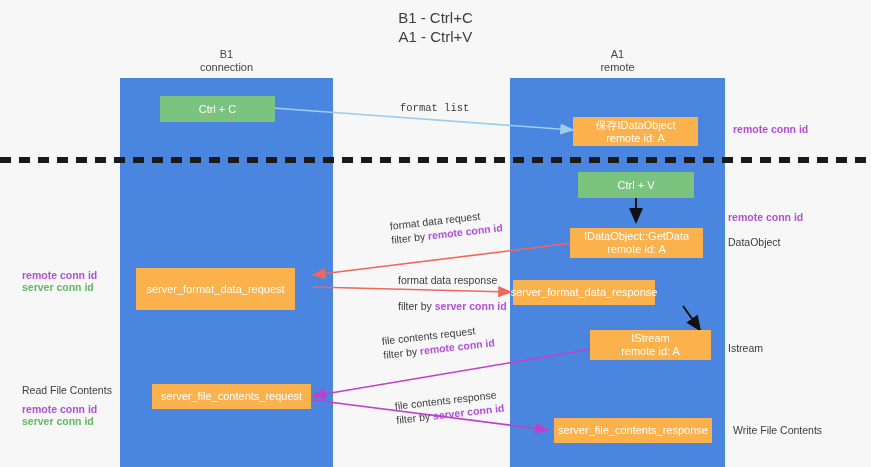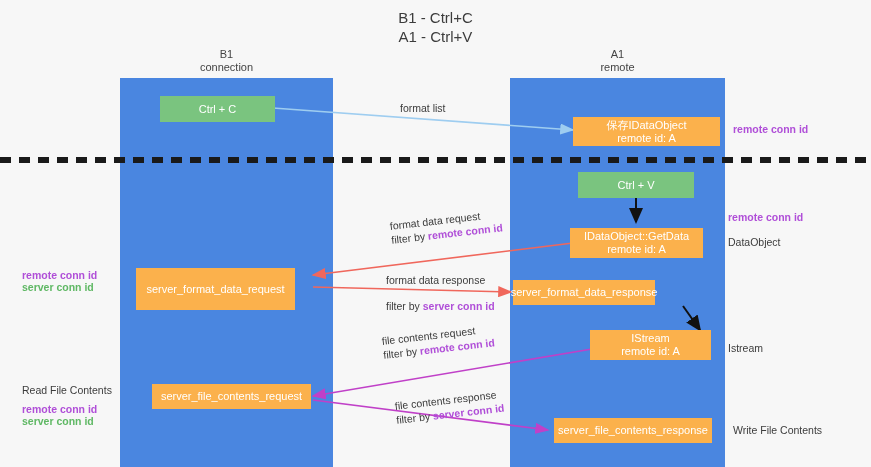--- a/index.html
+++ b/index.html
@@ -164,21 +164,21 @@
 
     <line x1="592" y1="349" x2="313" y2="396" stroke="#c040c8" stroke-width="1.6" marker-end="url(#ah-magenta)"></line>
 
     <line x1="313" y1="400" x2="548" y2="430" stroke="#c040c8" stroke-width="1.6" marker-end="url(#ah-magenta)"></line>
   </svg>
 
   <div class="node green" style="left:160px; top:96px; width:115px; height:26px;">
     <span>Ctrl + C</span>
   </div>
 
-  <div class="node orange" style="left:573px; top:117px; width:147px; height:29px;">
+  <div class="node orange" style="left:573px; top:117px; width:125px; height:29px;">
     <span>保存IDataObject</span>
     <span class="line2">remote id: A</span>
   </div>
 
   <div class="node green" style="left:578px; top:172px; width:116px; height:26px;">
     <span>Ctrl + V</span>
   </div>
 
   <div class="node orange" style="left:570px; top:228px; width:133px; height:30px;">
     <span>IDataObject::GetData</span>
@@ -199,30 +199,30 @@
   </div>
 
   <div class="node orange" style="left:152px; top:384px; width:159px; height:25px;">
     <span>server_file_contents_request</span>
   </div>
 
   <div class="node orange" style="left:554px; top:418px; width:158px; height:25px;">
     <span>server_file_contents_response</span>
   </div>
 
-  <div class="edge-lbl" style="left:400px; top:101px;">
+  <div class="edge-lbl" style="left:400px; top:101px;font-family:Liberation Mono, monospace;">
     <span>format list</span>
   </div>
 
   <div class="edge-lbl" style="left:389px; top:219px; transform:rotate(-6.5deg); transform-origin:left top;">
     <div>format data request</div>
     <div><span>filter by </span><b class="p">remote conn id</b></div>
   </div>
 
-  <div class="edge-lbl" style="left:386px; top:273px;">
+  <div class="edge-lbl" style="left:398px; top:273px;">
     <div>format data response</div>
     <div style="margin-top:12px;"><span>filter by </span><b class="p">server conn id</b></div>
   </div>
 
   <div class="edge-lbl" style="left:381px; top:334px; transform:rotate(-6.5deg); transform-origin:left top;">
     <div>file contents request</div>
     <div><span>filter by </span><b class="p">remote conn id</b></div>
   </div>
 
   <div class="edge-lbl" style="left:394px; top:399px; transform:rotate(-6.5deg); transform-origin:left top;">

